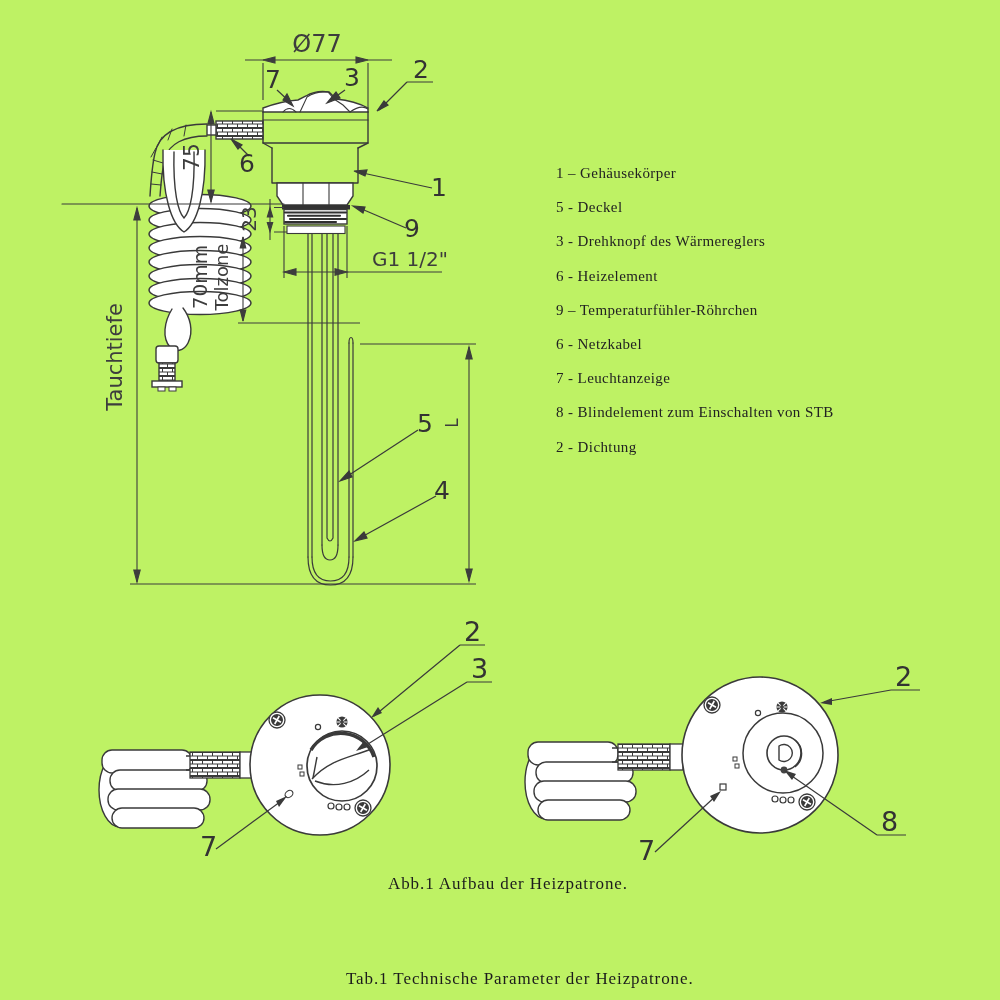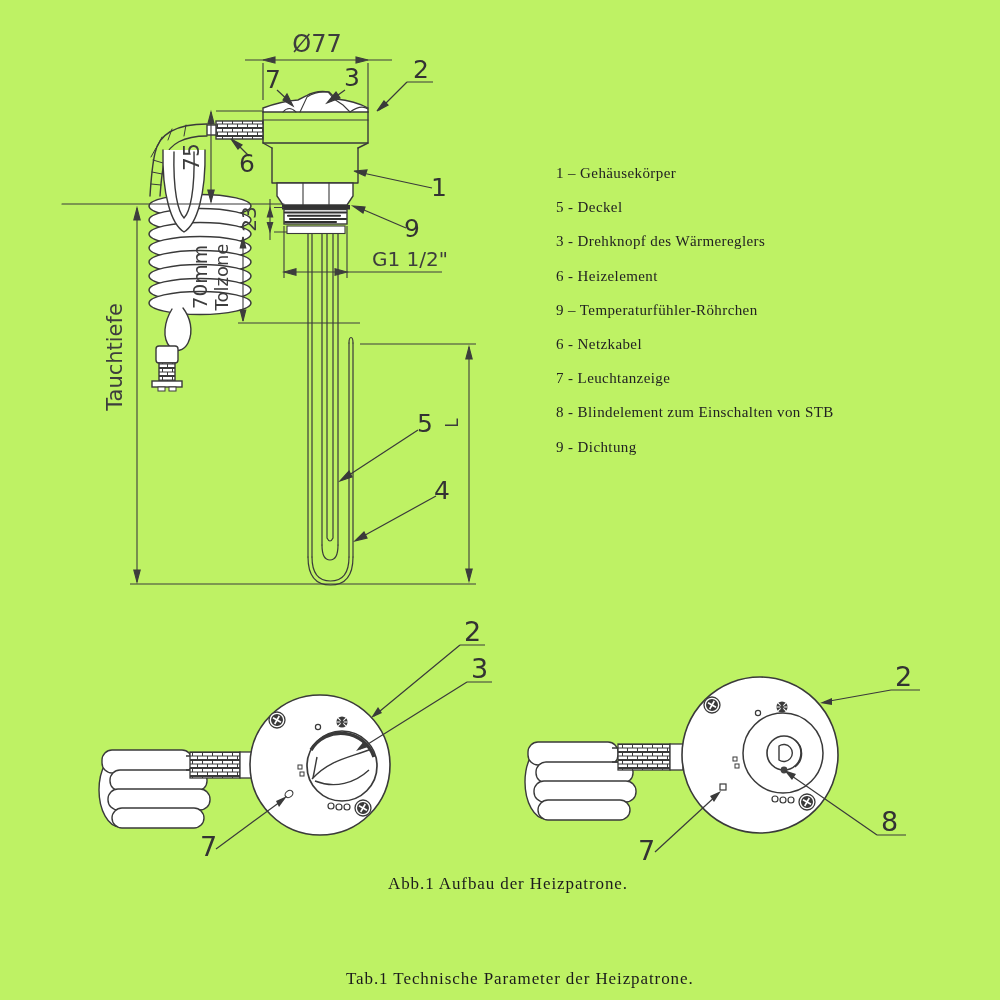--- a/index.html
+++ b/index.html
@@ -262,19 +262,19 @@
 
 <div id="legend">
   <div>1 – Gehäusekörper</div>
   <div>5 - Deckel</div>
   <div>3 - Drehknopf des Wärmereglers</div>
   <div>6 - Heizelement</div>
   <div>9 – Temperaturfühler-Röhrchen</div>
   <div>6 - Netzkabel</div>
   <div>7 - Leuchtanzeige</div>
   <div>8 - Blindelement zum Einschalten von STB</div>
-  <div>9 - Dichtung</div>
+  <div>2 - Dichtung</div>
 </div>
 
 <div class="caption" id="cap-fig">Abb.1 Aufbau der Heizpatrone.</div>
 <div class="caption" id="cap-tab">Tab.1 Technische Parameter der Heizpatrone.</div>
 
 </div>
 
 </body></html>

